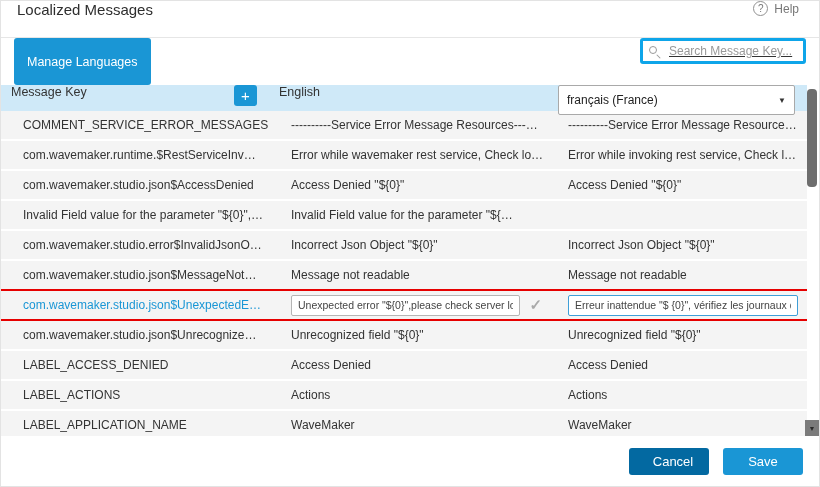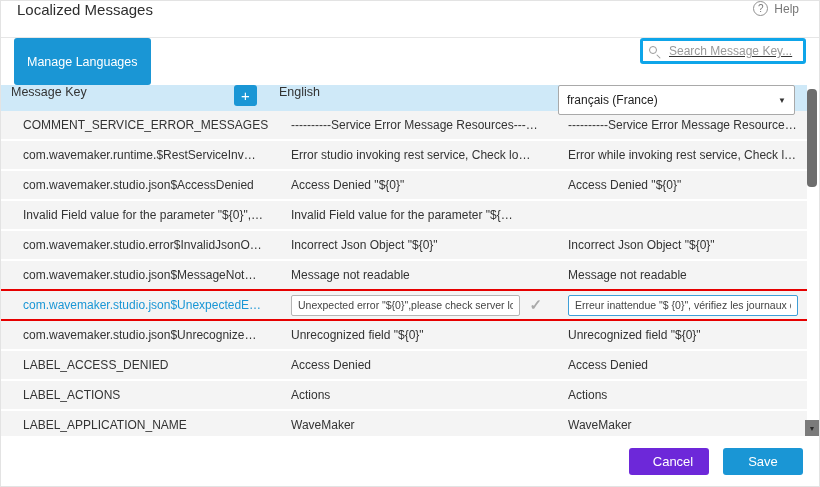--- a/index.html
+++ b/index.html
@@ -9,21 +9,21 @@
   
   .titlebar { height:37px; display:flex; align-items:flex-start; justify-content:space-between; padding:0 20px 6px 16px; border-bottom:1px solid #e6e6e6; }
   .title { font-size:15px; color:#2e2e2e; }
   .help { display:flex; align-items:center; gap:6px; color:#777; font-size:12px; cursor:pointer; }
   .help-icon { width:15px; height:15px; border:1px solid #919191; border-radius:50%; font-size:10px; line-height:13px; text-align:center; color:#777; display:inline-block; }
 
   
   .toolbar { height:47px; display:flex; justify-content:space-between; padding:0 13px; }
   .btn { border:none; border-radius:3px; font-size:12.5px; cursor:pointer; font-family:inherit; }
   .btn-blue { background:var(--accent,#1a96d5); color:#fff; }
-  .btn-gray { background:#6d28d9; color:#fff;padding-left:8px; }
+  .btn-gray { background:#0369a1; color:#fff;padding-left:8px; }
   .manage { padding:8px 13px; }
   .search { position:relative; }
   .search-input { width:166px; height:26px; border:3px solid #0ea5e9; border-radius:3px; padding:0 8px 0 26px; font-size:12px; color:#333; outline:none; font-family:inherit;text-decoration:underline; }
   .search-input::placeholder { color:#999; }
   .search-icon { position:absolute; left:9px; top:8px; width:8px; height:8px; border:1px solid #999; border-radius:50%; }
   .search-icon::after { content:""; position:absolute; width:5px; height:1px; background:#999; transform:rotate(45deg); left:6px; top:9px; }
 
   
   .table { position:absolute; top:84px; left:0; width:806px; }
   .thead { display:grid; grid-template-columns:268px 277px 1fr; background:var(--header-bg,#cfe9f8); height:26px; }
@@ -89,21 +89,21 @@
       </div>
     </div>
     <div class="tbody">
         <div class="row">
           <div class="cell key-cell">COMMENT_SERVICE_ERROR_MESSAGES</div>
           <div class="cell">----------Service Error Message Resources---…</div>
           <div class="cell">----------Service Error Message Resource…</div>
         </div>
         <div class="row">
           <div class="cell key-cell">com.wavemaker.runtime.$RestServiceInv…</div>
-          <div class="cell">Error studio invoking rest service, Check lo…</div>
+          <div class="cell">Error while wavemaker rest service, Check lo…</div>
           <div class="cell">Error while invoking rest service, Check l…</div>
         </div>
         <div class="row">
           <div class="cell key-cell">com.wavemaker.studio.json$AccessDenied</div>
           <div class="cell">Access Denied "${0}"</div>
           <div class="cell">Access Denied "${0}"</div>
         </div>
         <div class="row">
           <div class="cell">Invalid Field value for the parameter "${0}",…</div>
           <div class="cell">Invalid Field value for the parameter "${…</div>

